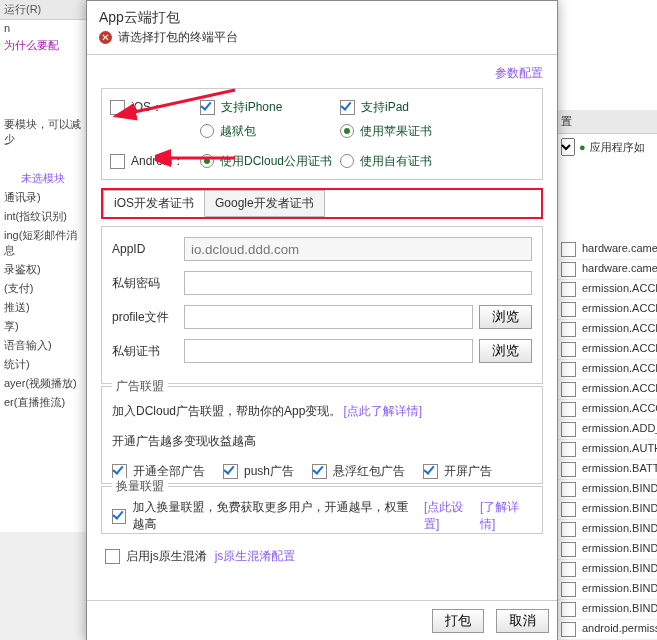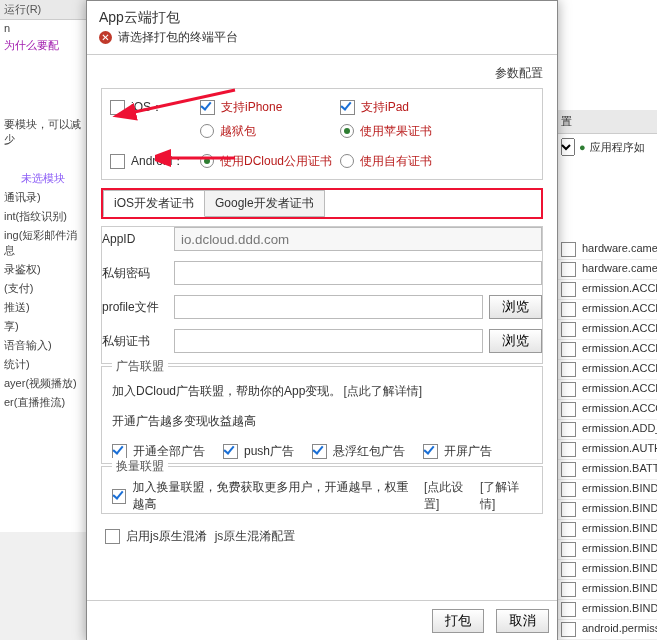--- a/index.html
+++ b/index.html
@@ -2,35 +2,35 @@
 <html><head>
 <meta charset="utf-8">
 <style>
 html,body{margin:0;padding:0;font-family:"Microsoft YaHei","Segoe UI",Tahoma,sans-serif;font-size:12px;color:#333;background:#f0f0f0;width:657px;height:640px;overflow:hidden;position:relative}
 .dialog{position:absolute;left:86px;top:0;width:470px;height:640px;background:#fff;border:1px solid #888;box-shadow:0 0 12px rgba(0,0,0,.35);display:flex;flex-direction:column}
 .dlg-title{font-weight:400;font-size:14px;padding:8px 12px 2px}
 .dlg-sub{padding:0 12px 8px;border-bottom:1px solid #ccc;display:flex;align-items:center;gap:6px}
 .err-icon{width:13px;height:13px;border-radius:50%;background:#c0392b;color:#fff;display:inline-flex;align-items:center;justify-content:center;font-size:10px;line-height:1}
 .dlg-body{flex:1;overflow:auto;padding:10px 14px 0}
 .right-link{text-align:right;margin-bottom:6px}
-a.link{color:#404040;text-decoration:none}
+a.link{color:#8b5cf6;text-decoration:none}
 .check3d{width:13px;height:13px;border:1px solid #888;background:#fff;display:inline-block;position:relative;vertical-align:middle;margin-right:6px}
 .check3d.checked::after{content:"";position:absolute;left:2px;top:-1px;width:4px;height:8px;border:solid #1a6fd6;border-width:0 2px 2px 0;transform:rotate(40deg)}
 .radio3d{width:12px;height:12px;border:1px solid #888;border-radius:50%;display:inline-block;vertical-align:middle;margin-right:6px;position:relative;background:#fff}
 .radio3d.on::after{content:"";position:absolute;left:3px;top:3px;width:6px;height:6px;border-radius:50%;background:#2e7d32}
 .row{display:flex;align-items:center;min-height:24px}
 .plat-box{border:1px solid #ccc;padding:6px 8px;margin-bottom:4px}
 .col1{width:90px}
 .col-opt{width:140px;display:flex;align-items:center}
-.disabled{color:#b91c1c}
+.disabled{color:#14532d}
 .redbox{border:2px solid #e13;margin:8px 0}
 .tabs{display:flex}
 .tab{padding:4px 10px;border:1px solid #bbb;background:#f3f3f3;margin-right:-1px;cursor:pointer}
 .tab.active{background:#fff;border-bottom:1px solid #fff;position:relative;z-index:1}
-.form-box{border:1px solid #ccc;margin-top:-1px}
+.form-box{border:1px solid #ccc;padding:10px;margin-top:-1px}
 .form-row{display:flex;align-items:center;margin-bottom:10px}
 .form-label{width:72px}
 .form-input{flex:1;height:22px;border:1px solid #bbb;padding:0 6px;background:#f7f7f7;color:#777}
 .form-input.white{background:#fff;color:#333}
 .btn{height:24px;padding:0 12px;border:1px solid #999;background:linear-gradient(#fff,#e5e5e5);cursor:pointer;margin-left:6px}
 .group-box{border:1px solid #ccc;margin-top:2px;padding:12px 10px 0;position:relative}
 .group-title{position:absolute;top:-9px;left:10px;background:#fff;padding:0 4px;color:#555}
 .dlg-footer{border-top:1px solid #ccc;padding:8px;display:flex;justify-content:flex-end;gap:6px}
 
 .left-pane{position:absolute;left:0;top:0;width:86px;height:532px;background:#fff;border-right:1px solid #ccc;font-size:11px}

